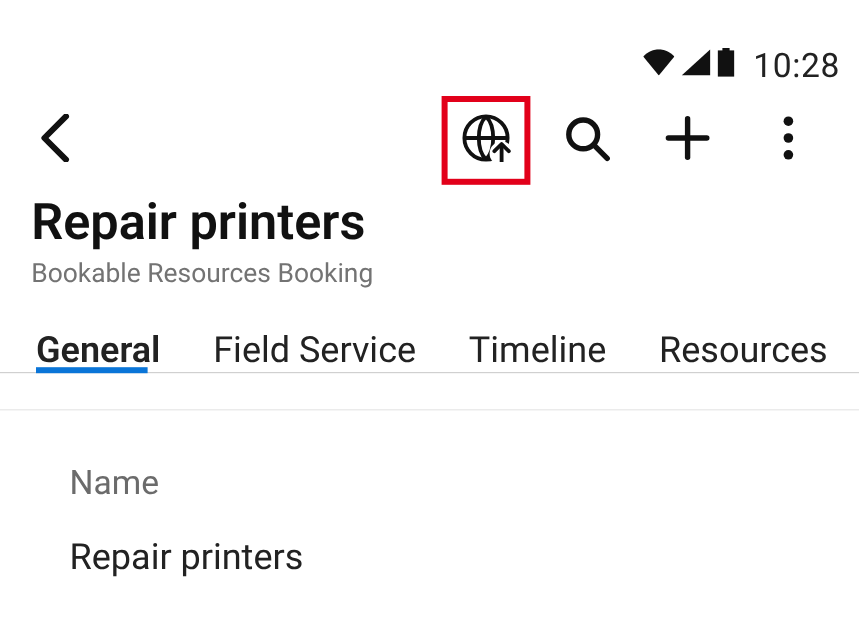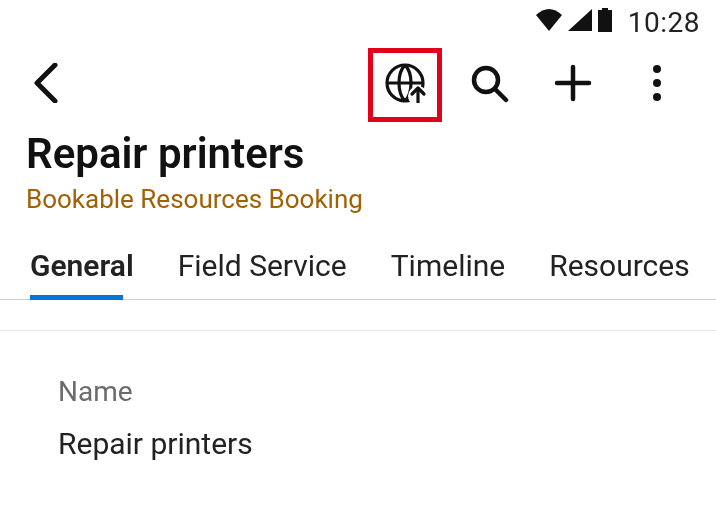--- a/index.html
+++ b/index.html
@@ -12,20 +12,21 @@
     color: #1a1a1a;
     overflow: hidden;
   }
   .status-bar {
     height: 44px;
     display: flex;
     justify-content: flex-end;
     align-items: center;
     padding-right: 16px;
     gap: 16px;
+    margin-top: 32px;
   }
   .status-time {
     font-size: 28px;
     color: #222;
     font-weight: 400;
     letter-spacing: 0.5px;
   }
   .status-icons {
     display: flex;
     align-items: center;
@@ -62,35 +63,35 @@
     padding: 4px 26px 12px 26px;
   }
   .page-title {
     font-size: 42px;
     font-weight: 600;
     color: #111;
     line-height: 1.15;
     margin: 0;
   }
   .page-subtitle {
-    font-size: 26px;
+    font-size: 22px;
     font-weight: 400;
-    color: #a16207;
+    color: #737373;
     margin: 6px 0 0 0;
   }
   .tabs {
     display: flex;
     border-bottom: 1px solid #d0d0d0;
     padding: 22px 24px 0 30px;
     gap: 44px;
   }
   .tab {
     font-size: 30px;
     color: #222;
-    padding-bottom: 16px;
+    padding-bottom: 0;
     position: relative;
     white-space: nowrap;
   }
   .tab.active {
     font-weight: 600;
   }
   .tab.active::after {
     content: "";
     position: absolute;
     left: 0;
@@ -103,21 +104,21 @@
     padding: 28px 32px 0 32px;
     border-top: 1px solid #e6e6e6;
     margin-top: 30px;
   }
   .field-card {
     padding: 16px 26px 8px 26px;
   }
   .field-label {
     font-size: 28px;
     color: #6b6b6b;
-    margin-bottom: 18px;
+    margin-bottom: 28px;
   }
   .field-value {
     font-size: 30px;
     color: #222;
   }
 </style>
 </head>
 <body>
 
 <div class="status-bar">

